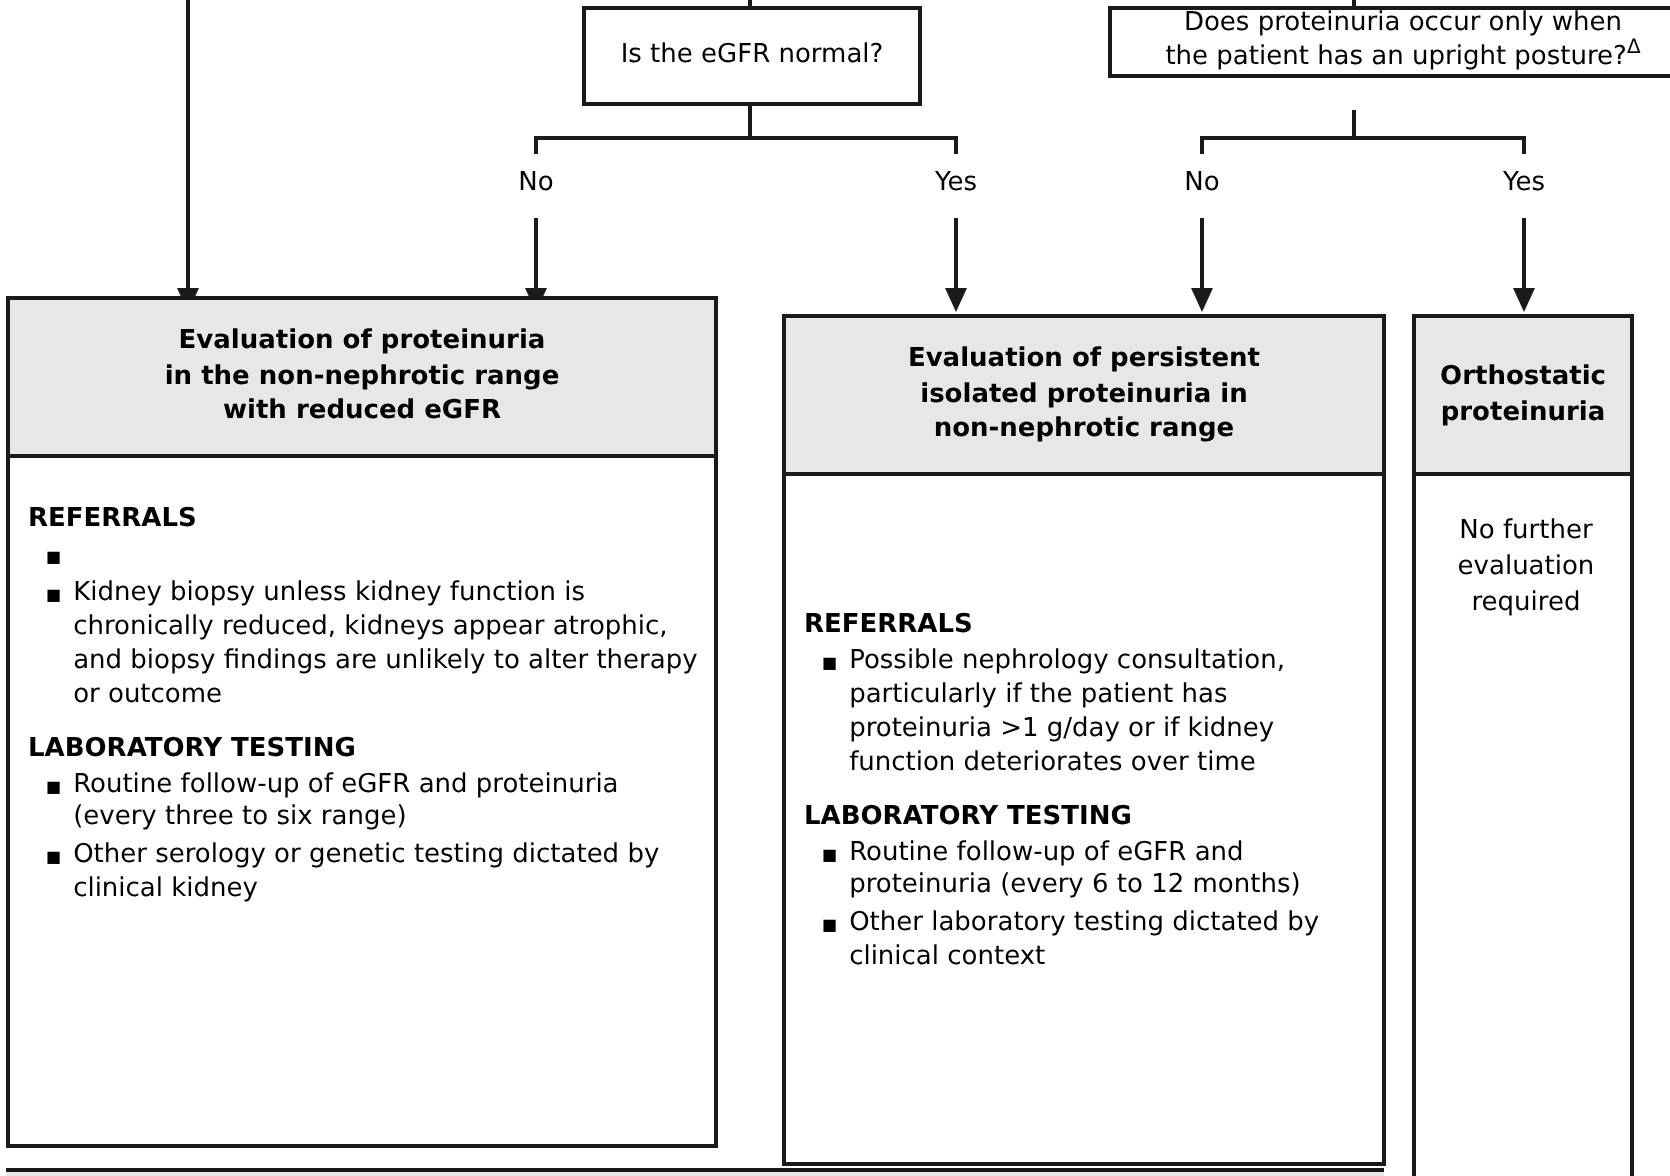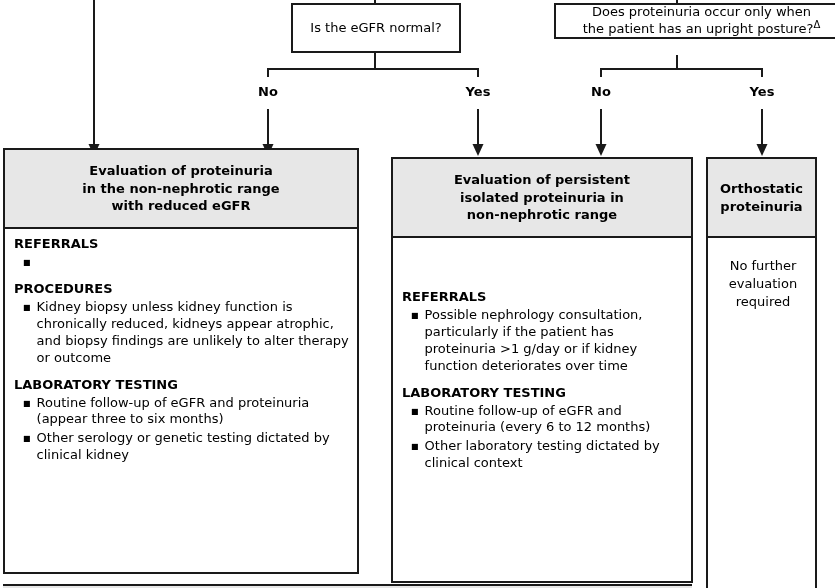--- a/index.html
+++ b/index.html
@@ -34,21 +34,21 @@
     text-align: center;
     line-height: 1.3;
     padding: 2px 4px;
   }
   .qtext { white-space: pre-line; }
   sup.fnote { font-size: 10px; line-height: 0; }
 
   .blabel {
     position: absolute;
     transform: translateX(-50%);
-    font-weight: bold;
+    font-weight: normal;
     white-space: nowrap;
   }
 
   .obox {
     position: absolute;
     border: 2px solid var(--line);
     background: var(--background);
     display: flex;
     flex-direction: column;
   }
@@ -60,21 +60,21 @@
     align-items: center;
     justify-content: center;
     text-align: center;
     font-weight: bold;
     line-height: 1.35;
     white-space: pre-line;
     padding: 2px 4px;
   }
   .obox-body { flex: 1 1 auto; padding: 5px 6px 4px 9px; }
   .sec-h { font-weight: bold; margin: 10px 0 3px 0; }
-  .section:first-child .sec-h { margin-top: 2px; }
+  .section:first-child .sec-h { margin-top: 18px; }
   .bullet {
     display: flex;
     gap: 6px;
     padding-left: 9px;
     line-height: 1.3;
     margin: 1px 0 2px 0;
   }
   .bullet .marker { flex: 0 0 auto; font-size: 8px; line-height: 16px; margin-top: 1px; }
   .center-body {
     text-align: center;
@@ -149,31 +149,30 @@
 in the non-nephrotic range
 with reduced eGFR</div>
     <div class="obox-body">
       <div class="section">
         <div class="sec-h">REFERRALS</div>
         <div class="bullet">
           <span class="marker">■</span>
         </div>
       </div>
       <div class="section">
-        <div class="sec-h">PROCEDURES</div>
         <div class="bullet">
           <span class="marker">■</span>
           <span>Kidney biopsy unless kidney function is chronically reduced, kidneys appear atrophic, and biopsy findings are unlikely to alter therapy or outcome</span>
         </div>
       </div>
       <div class="section">
         <div class="sec-h">LABORATORY TESTING</div>
         <div class="bullet">
           <span class="marker">■</span>
-          <span>Routine follow-up of eGFR and proteinuria (appear three to six months)</span>
+          <span>Routine follow-up of eGFR and proteinuria (every three to six range)</span>
         </div>
         <div class="bullet">
           <span class="marker">■</span>
           <span>Other serology or genetic testing dictated by clinical kidney</span>
         </div>
       </div>
     </div>
   </div>
 
   <div class="obox" style="left:391px; top:157px; width:302px; height:426px;gap:44px;">

